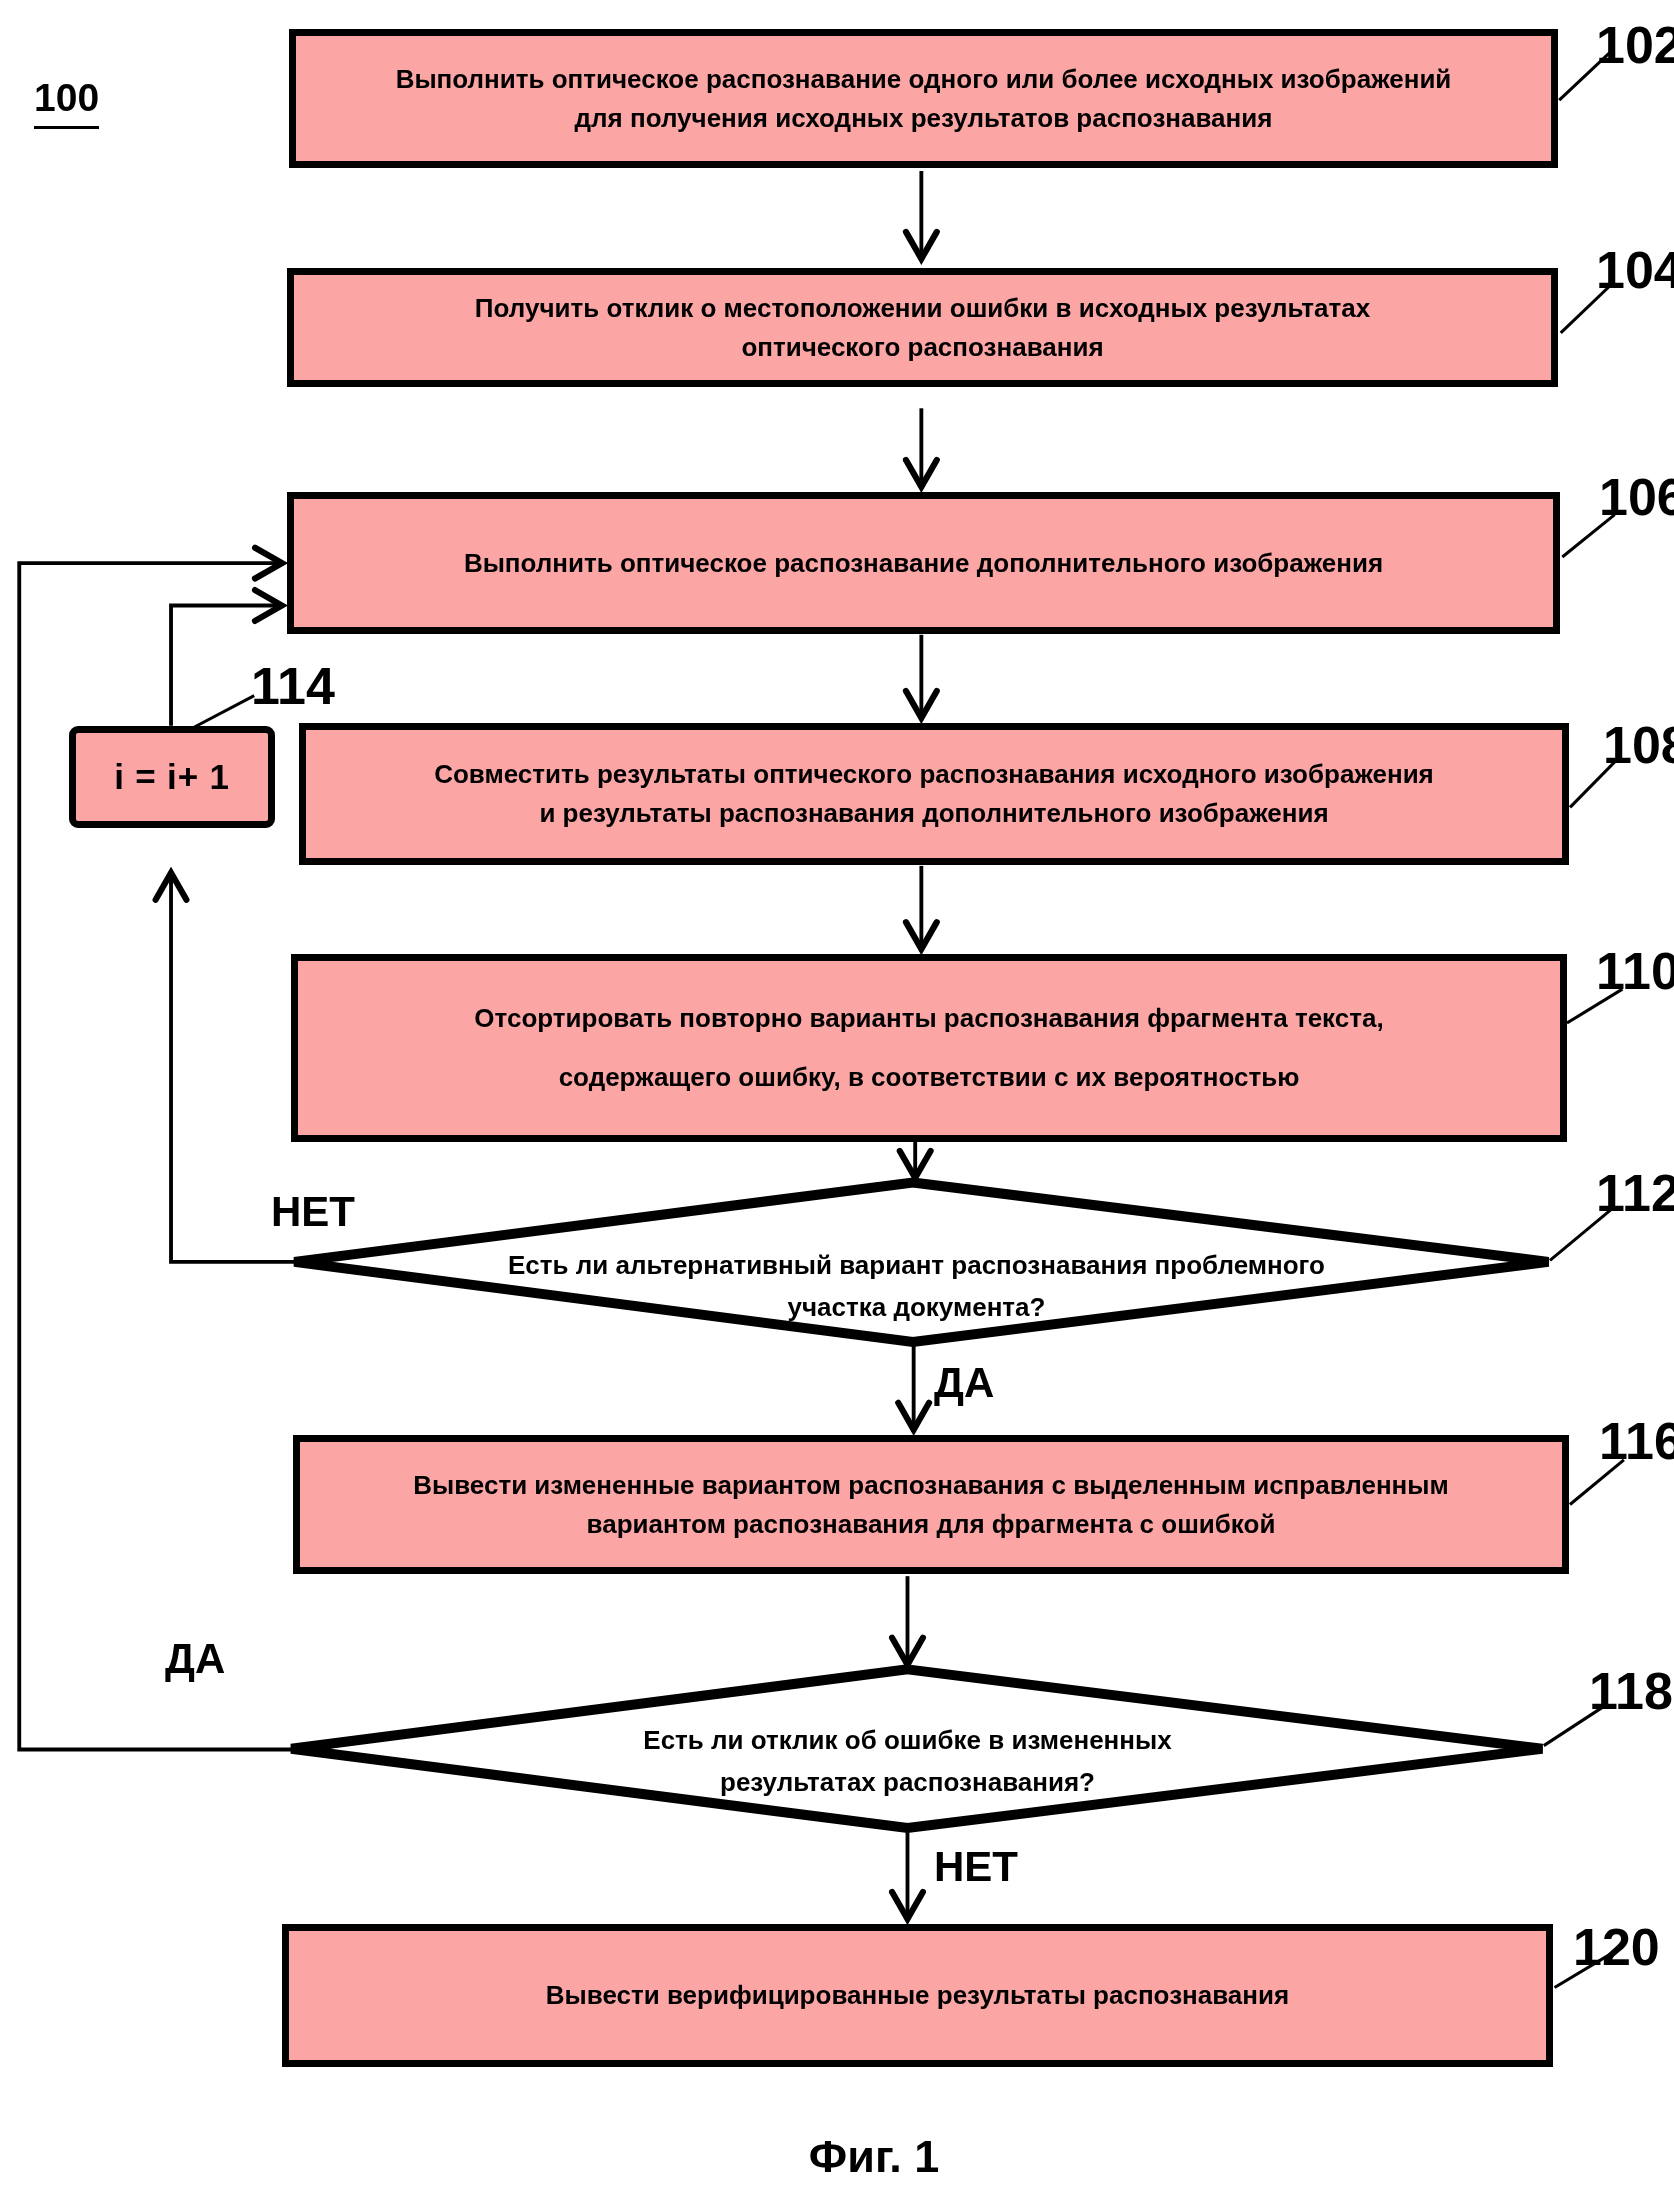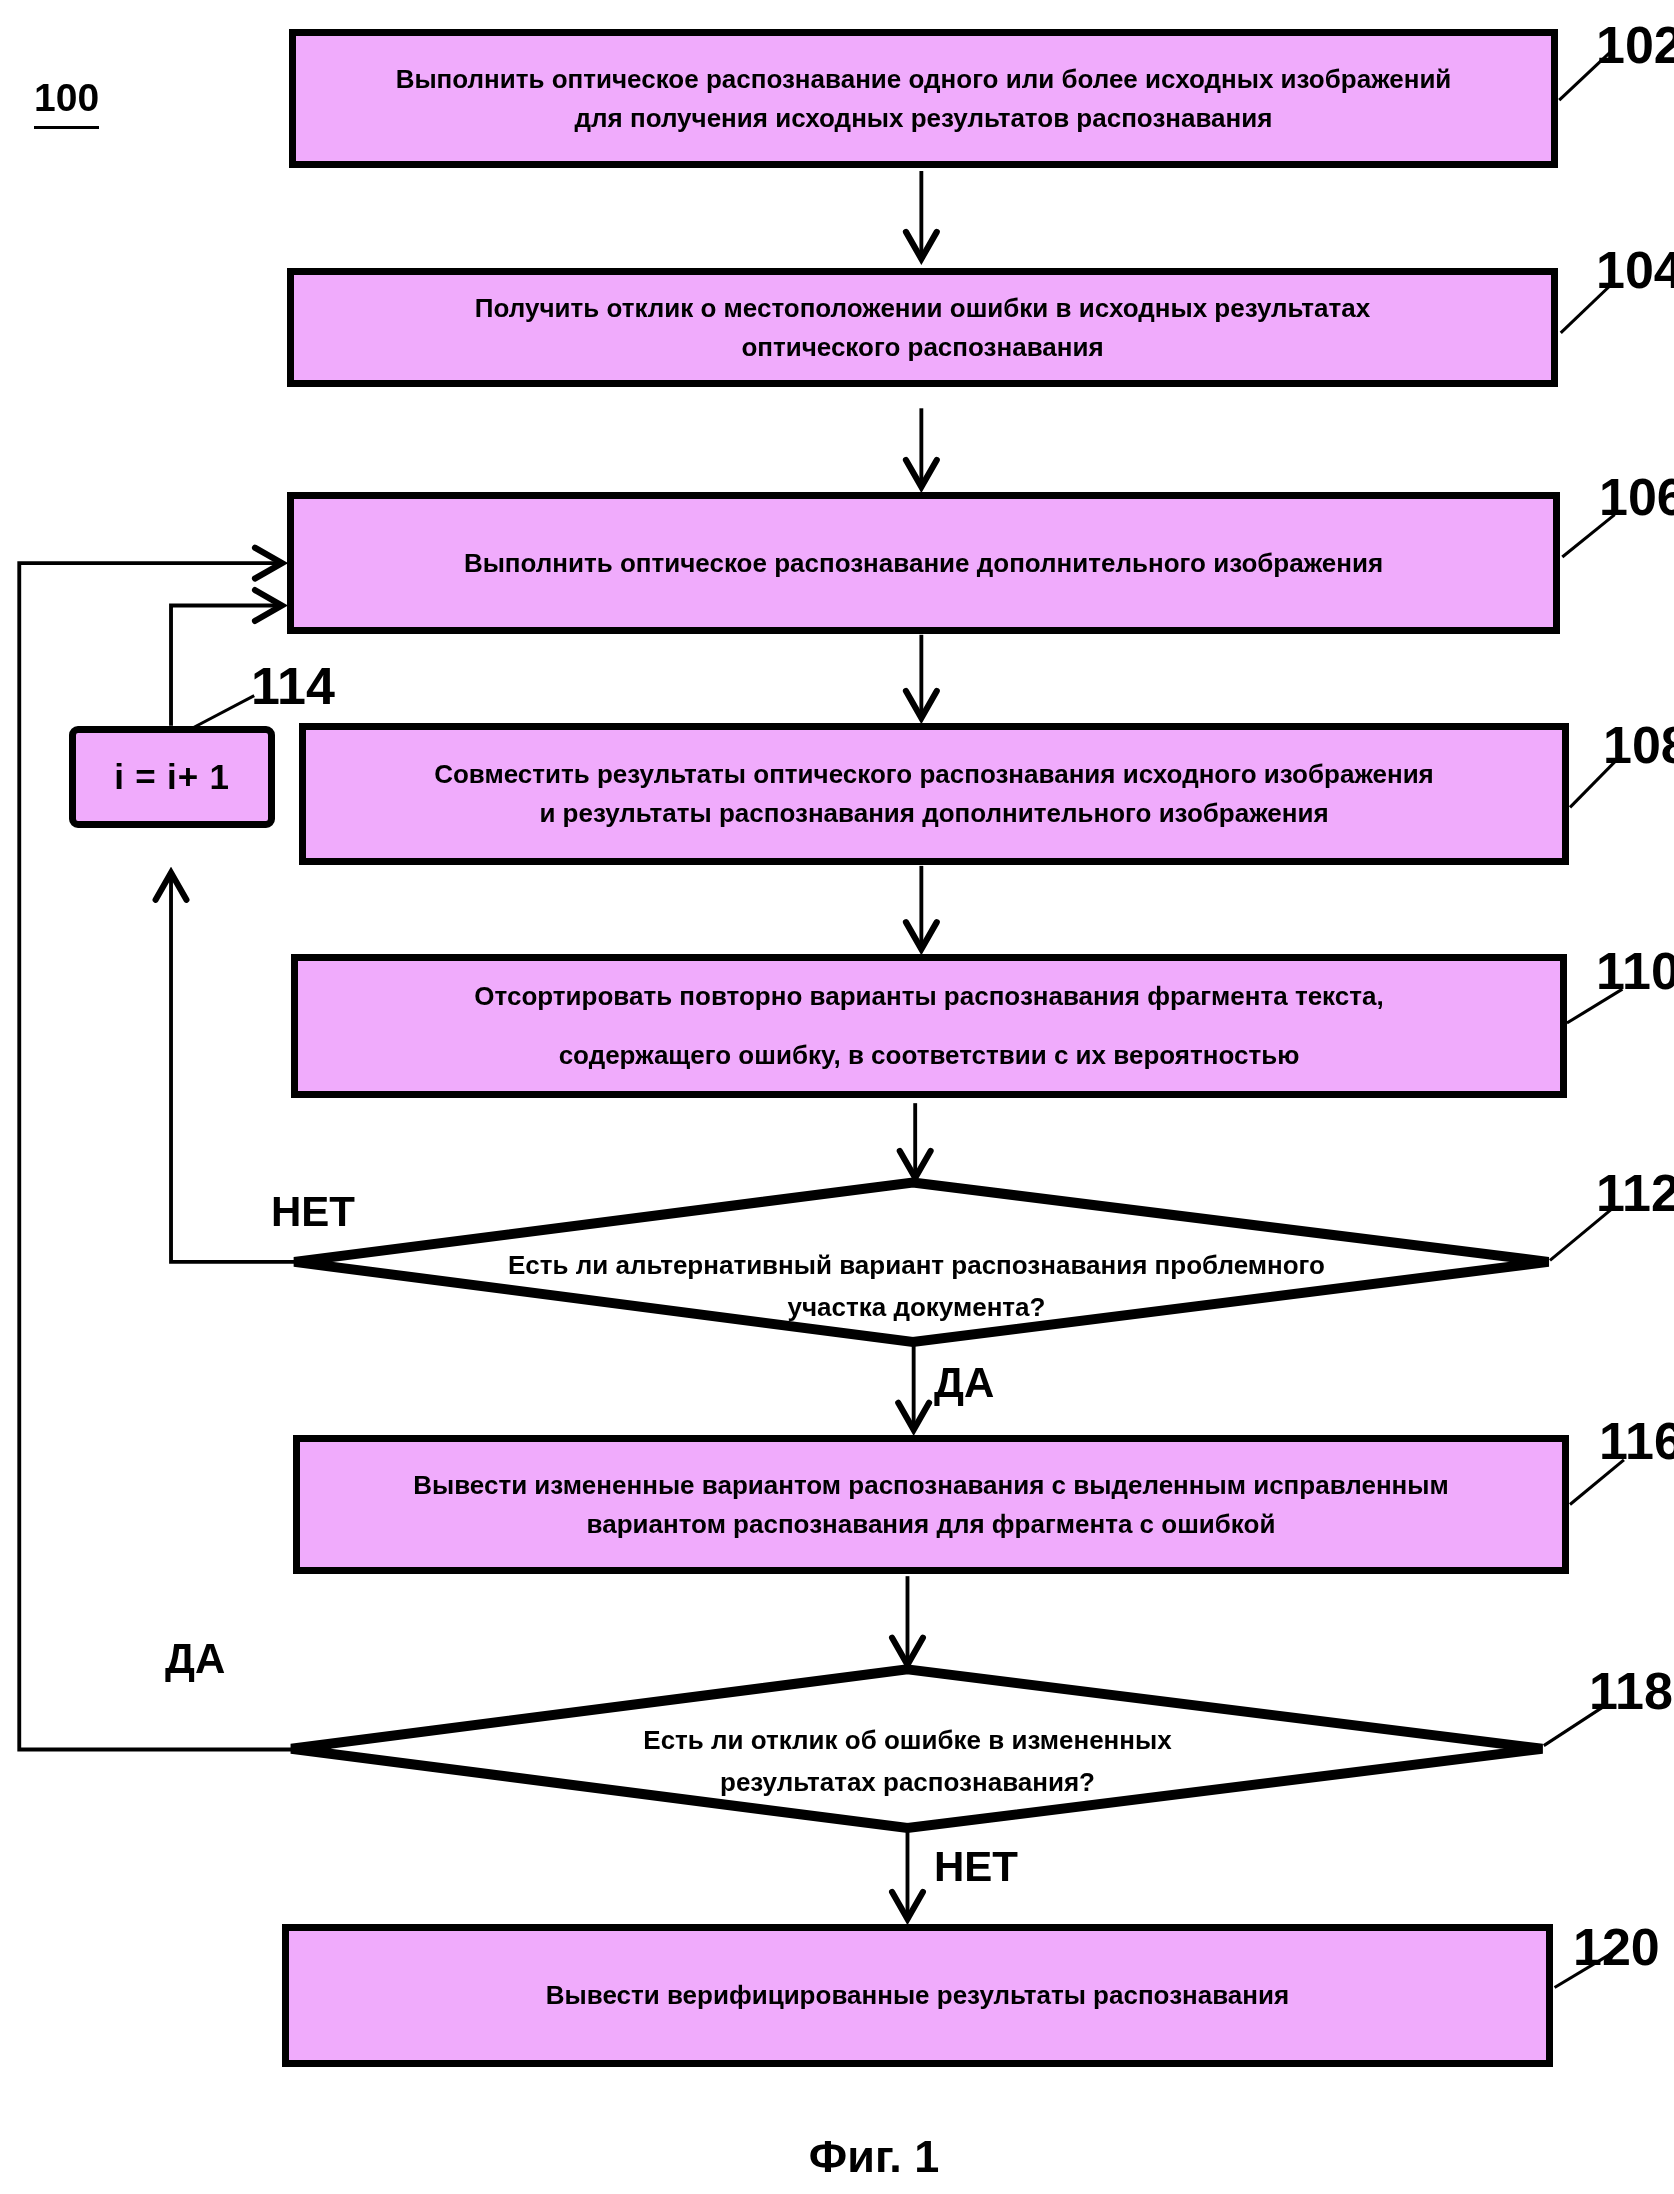--- a/index.html
+++ b/index.html
@@ -14,21 +14,21 @@
   }
   .wires {
     position: absolute;
     left: 0; top: 0;
     width: 1674px; height: 2194px;
   }
   .node {
     position: absolute;
     box-sizing: border-box;
     border: 7.7px solid #000000;
-    background: #f0abfc;
+    background: #fca5a5;
     display: flex;
     flex-direction: column;
     justify-content: center;
     align-items: center;
     text-align: center;
     font-weight: bold;
     font-size: 26px;
     line-height: 1.5;
   }
   .bline { white-space: nowrap; }
@@ -123,21 +123,21 @@
 
   <div class="node" style="left:287px; top:492px; width:1273px; height:142px;">
     <div class="bline">Выполнить оптическое распознавание дополнительного изображения</div>
   </div>
 
   <div class="node" style="left:299px; top:723px; width:1270px; height:142px;">
     <div class="bline">Совместить результаты оптического распознавания исходного изображения</div>
     <div class="bline">и результаты распознавания дополнительного  изображения</div>
   </div>
 
-  <div class="node" style="left:291px; top:954px; width:1276px; height:144px;gap:20px;">
+  <div class="node" style="left:291px; top:954px; width:1276px; height:188px;gap:20px;">
     <div class="bline">Отсортировать повторно варианты распознавания фрагмента текста,</div>
     <div class="bline">содержащего ошибку, в соответствии с их вероятностью</div>
   </div>
 
   <div class="node counter-box" style="left:69px; top:726px; width:206px; height:102px;border-radius:9px;">
     <div class="bline">i = i+ 1</div>
   </div>
 
   <div class="node" style="left:293px; top:1435px; width:1276px; height:139px;">
     <div class="bline">Вывести измененные вариантом распознавания с выделенным исправленным</div>

